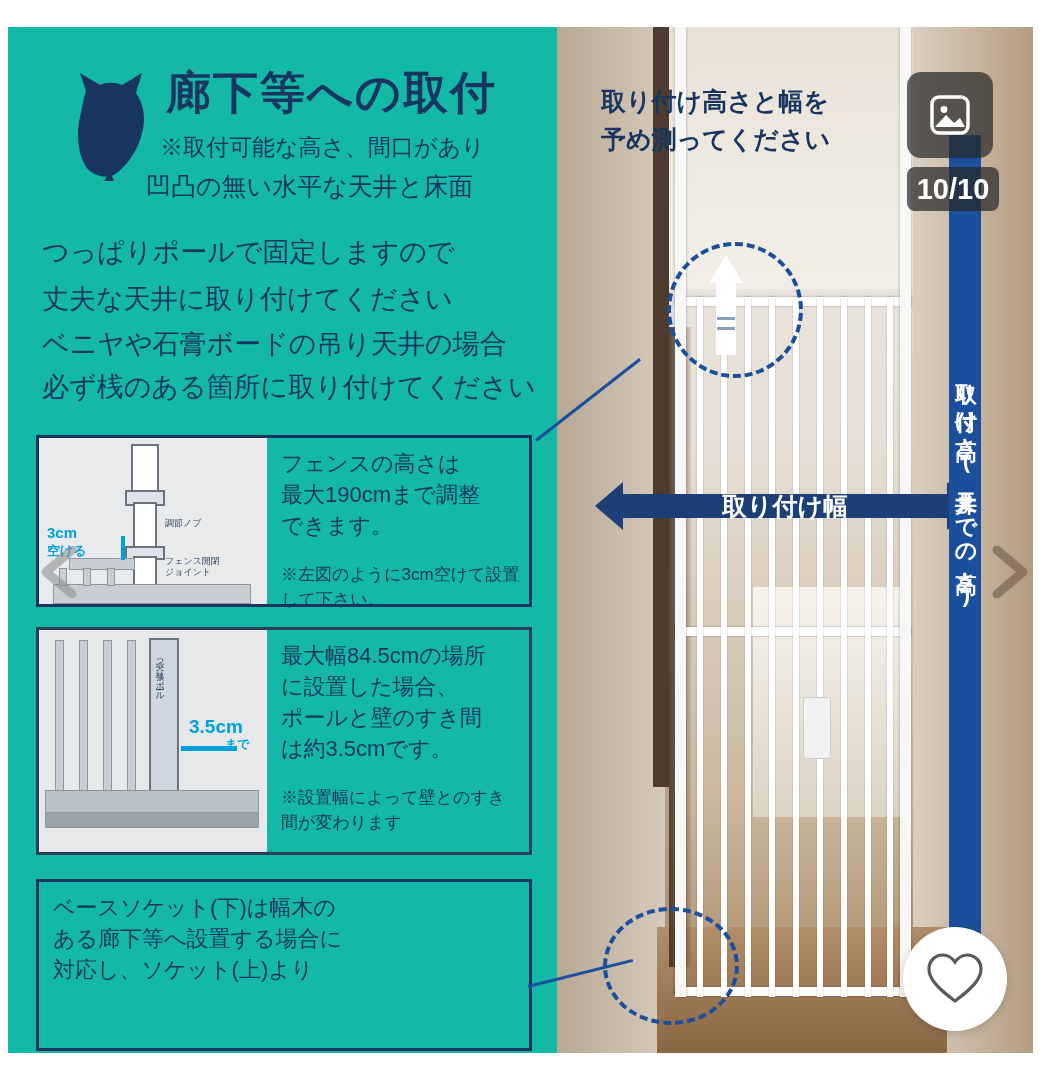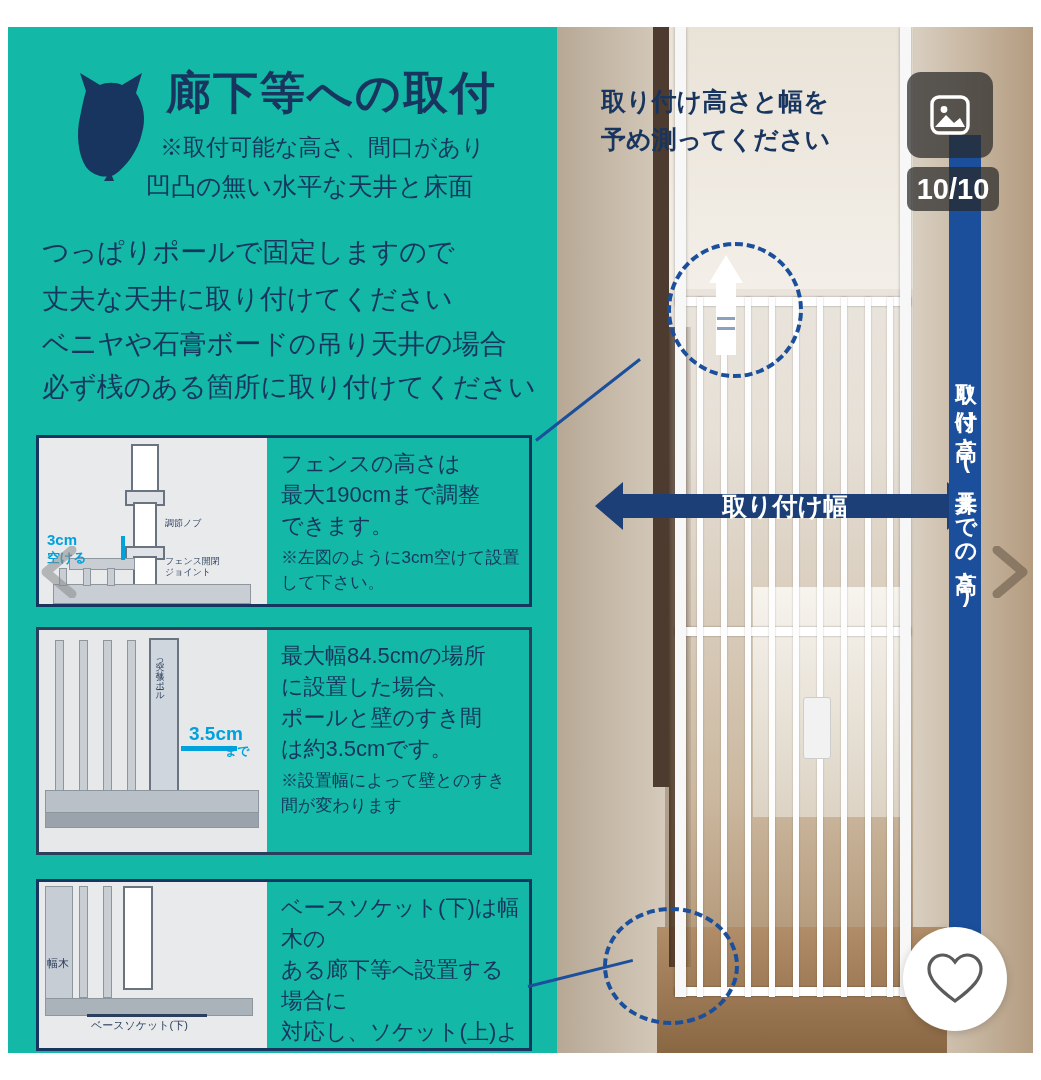--- a/index.html
+++ b/index.html
@@ -108,21 +108,21 @@
     font-size: 21px;
     line-height: 31px;
     color: #17355e;
     box-sizing: border-box;
   }
   .spec-text .big { font-size: 22px; }
   .spec-text .note {
     font-size: 17px;
     line-height: 25px;
     display: block;
-    margin-top: 4px;
+    margin-top: 21px;
   }
   .spec-box.b2 .spec-figure { background: #e6e8ea; }
 
   
   .pole {
     position: absolute;
     background: #ffffff;
     border: 2px solid #6a7480;
   }
   .bar {
@@ -137,21 +137,20 @@
     line-height: 11px;
     white-space: nowrap;
   }
   .label-cyan {
     position: absolute;
     font-size: 15px;
     font-weight: bold;
     color: #00a2dd;
     line-height: 17px;
     white-space: nowrap;
-    margin-top: 7px;
   }
   .arrow-cyan {
     position: absolute;
     background: #00a2dd;
   }
 
   
   .photo {
     position: absolute;
     left: 549px;
@@ -456,30 +455,20 @@
         <div class="spec-text">
           <div class="big">最大幅84.5cmの場所</div>
           <div class="big">に設置した場合、</div>
           <div class="big">ポールと壁のすき間</div>
           <div class="big">は約3.5cmです。</div>
           <span class="note">※設置幅によって壁とのすき間が変わります</span>
         </div>
       </div>
 
       <div class="spec-box b3">
-        <div class="spec-figure">
-          <div class="bar" style="left:40px; top:4px; width:7px; height:110px;"></div>
-          <div class="bar" style="left:64px; top:4px; width:7px; height:110px;"></div>
-          <div class="pole" style="left:84px; top:4px; width:26px; height:100px;"></div>
-          <div class="bar" style="left:6px; top:4px; width:26px; height:112px; background:#c6cdd4;"></div>
-          <div class="bar" style="left:6px; top:116px; width:206px; height:16px; background:#aab2ba;"></div>
-          <div class="label-tiny" style="left:8px; top:76px; font-size:11px;">幅木</div>
-          <div class="label-tiny" style="left:52px; top:138px; font-size:11px;">ベースソケット(下)</div>
-          <div class="bar" style="left:48px; top:132px; width:120px; height:3px; background:#2b3e5c; border:0;"></div>
-        </div>
         <div class="spec-text">
           <div class="big">ベースソケット(下)は幅木の</div>
           <div class="big">ある廊下等へ設置する場合に</div>
           <div class="big">対応し、ソケット(上)より</div>
 
         </div>
       </div>
     </div>
 
     <div class="photo">

